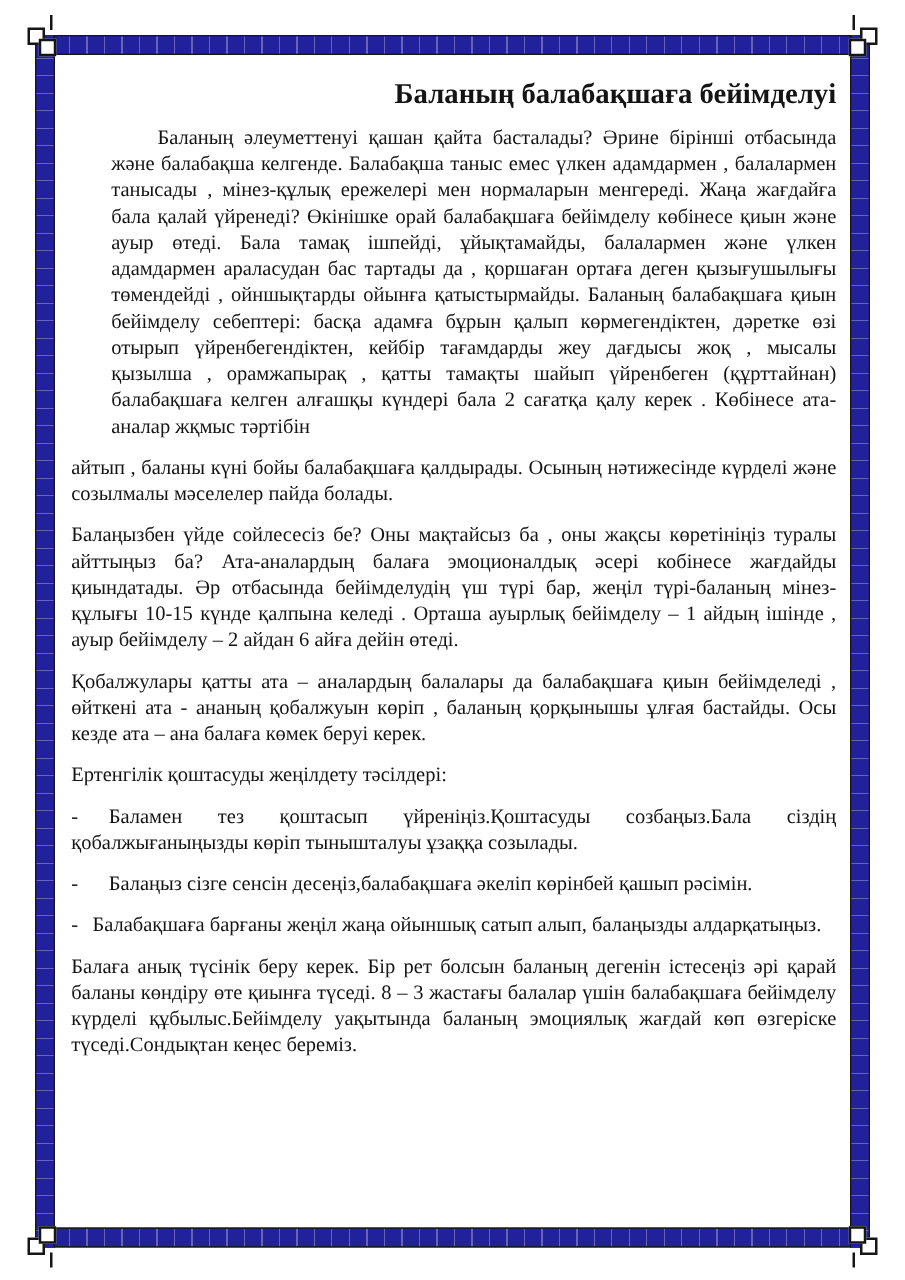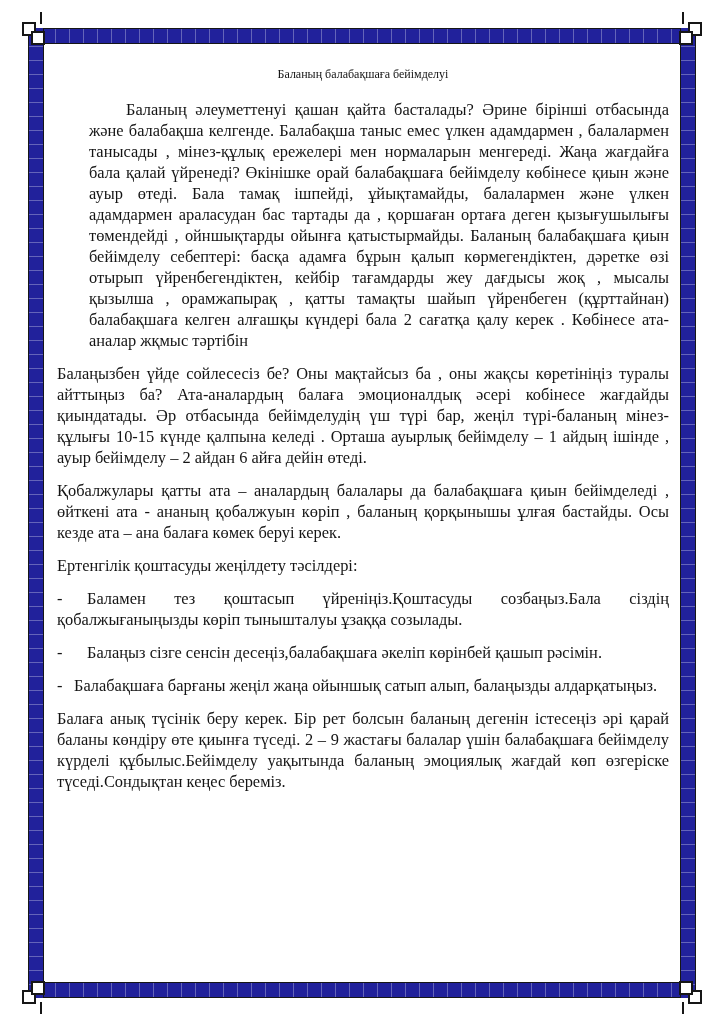--- a/index.html
+++ b/index.html
@@ -70,22 +70,22 @@
 
   
   .content {
     position: absolute;
     left: 57px; top: 64px; width: 612px;
     font-size: 16.4px; line-height: 21px;
     text-align: justify;
   }
   .doc-title {
     margin: 0 0 14px 0;
-    font-size: 12px; line-height: 21px;
-    font-weight: normal; text-align: center;
+    font-size: 23px; line-height: 21px;
+    font-weight: bold; text-align: right;
   }
   .para { margin: 12px 0 0 0; }
   .para.first { margin-top: 0; margin-left: 32px; }
   .indent { text-indent: 37px; }
   .bullet .dash { display: inline-block; }
   .bullet.tab .dash { width: 30px; }
   .bullet.plain .dash { width: 17px; }
 </style>
 </head>
 <body>
@@ -111,31 +111,32 @@
 
   <div class="sq br-sq1"></div>
   <div class="sq br-sq2"></div>
   <div class="tail br-tail"></div>
 
   <div class="content">
     <h1 class="doc-title">Баланың балабақшаға бейімделуі</h1>
 
     <p class="para first indent">Баланың әлеуметтенуі қашан қайта басталады? Әрине бірінші отбасында және балабақша келгенде. Балабақша таныс емес үлкен адамдармен , балалармен танысады , мінез-құлық ережелері мен нормаларын менгереді. Жаңа жағдайға бала қалай үйренеді? Өкінішке орай балабақшаға бейімделу көбінесе қиын және ауыр өтеді. Бала тамақ ішпейді, ұйықтамайды, балалармен және үлкен адамдармен араласудан бас тартады да , қоршаған ортаға деген қызығушылығы төмендейді , ойншықтарды ойынға қатыстырмайды. Баланың балабақшаға қиын бейімделу себептері: басқа адамға бұрын қалып көрмегендіктен, дәретке өзі отырып үйренбегендіктен, кейбір тағамдарды жеу дағдысы жоқ , мысалы қызылша , орамжапырақ , қатты тамақты шайып үйренбеген (құрттайнан) балабақшаға келген алғашқы күндері бала 2 сағатқа қалу керек . Көбінесе ата-аналар жқмыс тәртібін</p>
 
+    <p class="para">айтып , баланы күні бойы балабақшаға қалдырады. Осының нәтижесінде күрделі және созылмалы мәселелер пайда болады.</p>
 
     <p class="para">Балаңызбен үйде сойлесесіз бе? Оны мақтайсыз ба , оны жақсы көретініңіз туралы айттыңыз ба? Ата-аналардың балаға эмоционалдық әсері кобінесе жағдайды қиындатады. Әр отбасында бейімделудің үш түрі бар, жеңіл түрі-баланың мінез-құлығы 10-15 күнде қалпына келеді . Орташа ауырлық бейімделу – 1 айдың ішінде , ауыр бейімделу – 2 айдан 6 айға дейін өтеді.</p>
 
     <p class="para">Қобалжулары қатты ата – аналардың балалары да балабақшаға қиын бейімделеді , өйткені ата - ананың қобалжуын көріп , баланың қорқынышы ұлғая бастайды. Осы кезде ата – ана балаға көмек беруі керек.</p>
 
     <p class="para">Ертенгілік қоштасуды жеңілдету тәсілдері:</p>
 
     <p class="para bullet tab"><span class="dash">-</span><span class="bullet-text">Баламен тез қоштасып үйреніңіз.Қоштасуды созбаңыз.Бала сіздің қобалжығаныңызды көріп тынышталуы ұзаққа созылады.</span></p>
 
     <p class="para bullet tab"><span class="dash">-</span><span class="bullet-text">Балаңыз сізге сенсін десеңіз,балабақшаға әкеліп көрінбей қашып рәсімін.</span></p>
 
 
     <p class="para bullet plain"><span class="dash">-</span><span class="bullet-text">Балабақшаға барғаны жеңіл жаңа ойыншық сатып алып, балаңызды алдарқатыңыз.</span></p>
 
-    <p class="para">Балаға анық түсінік беру керек. Бір рет болсын баланың дегенін істесеңіз әрі қарай баланы көндіру өте қиынға түседі. 2 – 9 жастағы балалар үшін балабақшаға бейімделу күрделі құбылыс.Бейімделу уақытында баланың эмоциялық жағдай көп өзгеріске түседі.Сондықтан кеңес береміз.</p>
+    <p class="para">Балаға анық түсінік беру керек. Бір рет болсын баланың дегенін істесеңіз әрі қарай баланы көндіру өте қиынға түседі. 8 – 3 жастағы балалар үшін балабақшаға бейімделу күрделі құбылыс.Бейімделу уақытында баланың эмоциялық жағдай көп өзгеріске түседі.Сондықтан кеңес береміз.</p>
 
   </div>
 
 </div>
 
 </body></html>

